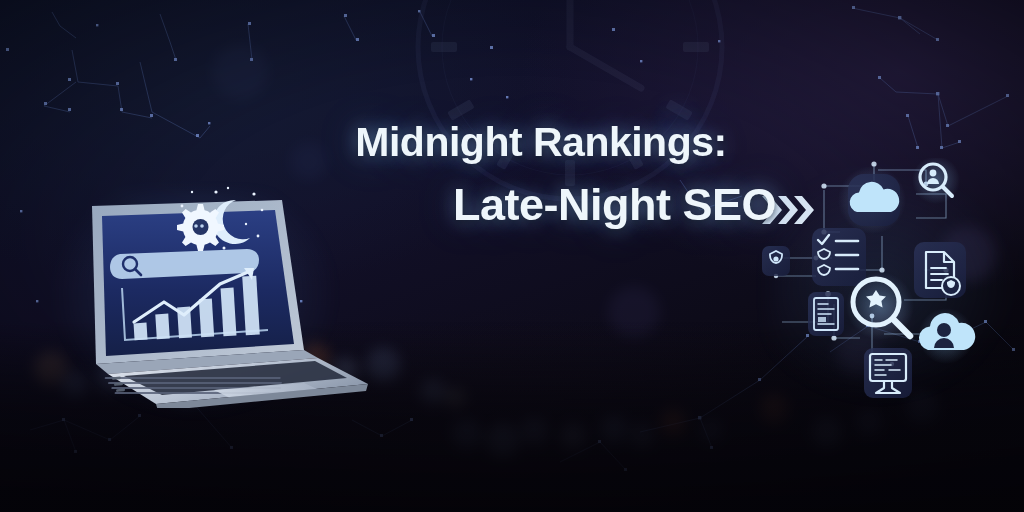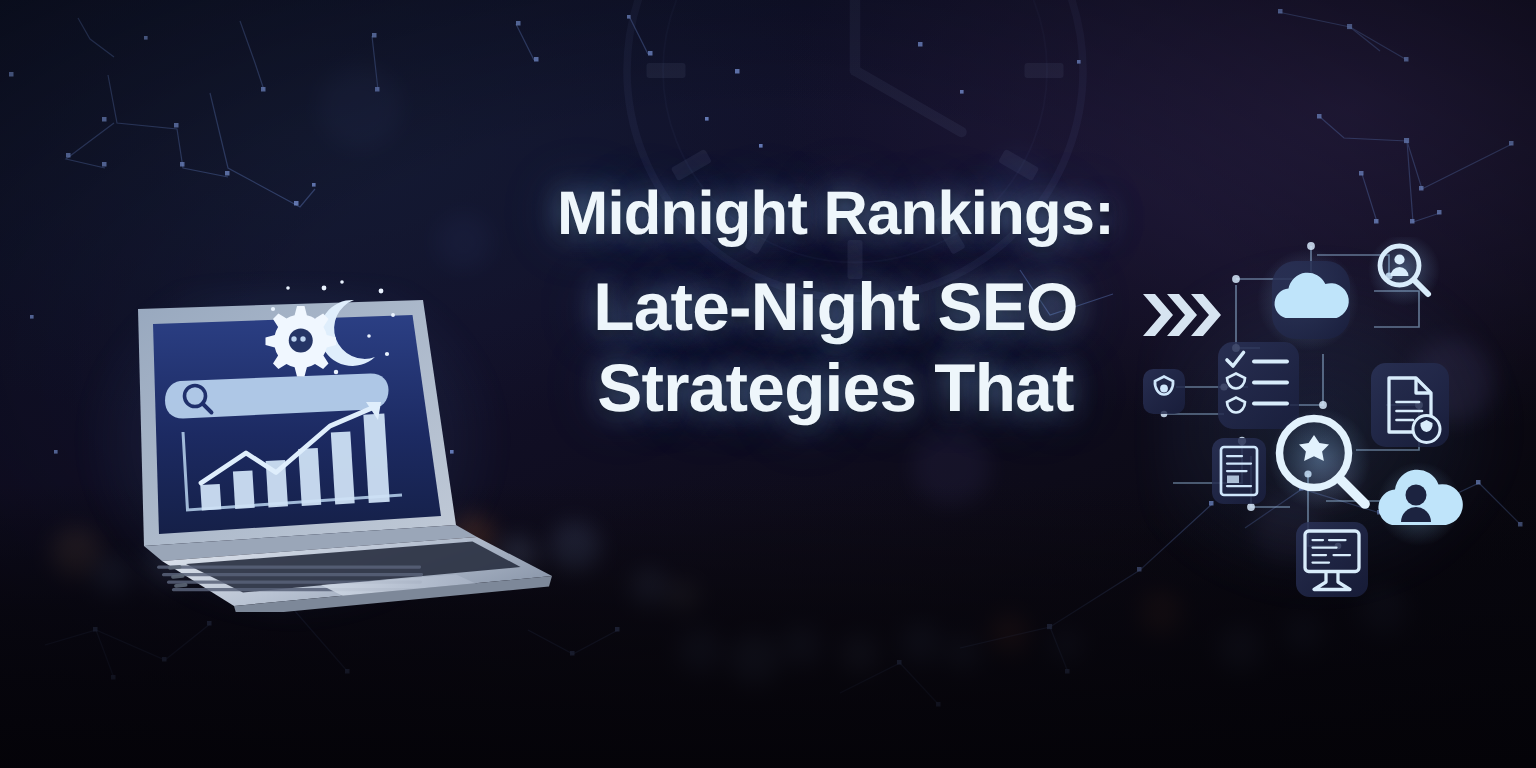--- a/index.html
+++ b/index.html
@@ -34,33 +34,33 @@
   .bokeh{position:absolute;border-radius:50%;filter:blur(7px);pointer-events:none;}
 
   
   .constell{position:absolute;inset:0;}
 
   
   .clock{position:absolute;left:405px;top:-118px;width:330px;height:330px;opacity:.5;}
 
   
   .headline{
-    position:absolute;left:322px;top:118px;width:470px;
+    position:absolute;left:306px;top:118px;width:470px;
     text-align:center;
     z-index:6;
   }
   .hl-line{
     color:#eef6fb;
     font-weight:700;
     letter-spacing:-0.5px;
     text-shadow:0 0 18px rgba(150,200,255,.48), 0 0 42px rgba(90,150,230,.3), 0 2px 6px rgba(0,0,0,.65);
     white-space:nowrap;
   }
   .hl-1{font-size:41px;line-height:48px;margin-bottom:12px;}
-  .hl-2{font-size:45px;line-height:54px;}
+  .hl-2{font-size:45px;line-height:54px;text-align:right;}
 
   
   .laptop{position:absolute;left:72px;top:198px;width:300px;height:210px;z-index:5;}
   .laptop-glow{
     position:absolute;left:50px;top:190px;width:290px;height:230px;
     background:radial-gradient(ellipse at 50% 45%, rgba(90,150,230,.20) 0%, rgba(90,150,230,0) 70%);
     filter:blur(6px);z-index:4;
   }
   .gearmoon{position:absolute;left:158px;top:186px;width:112px;height:82px;z-index:7;}
 
@@ -321,21 +321,20 @@
         <circle cx="88" cy="38" r="1.2"></circle>
       <circle cx="100" cy="50" r="1.4"></circle>
         <circle cx="66" cy="62" r="1.5"></circle>
       <circle cx="34" cy="6" r="1.2"></circle>
     </g>
   </svg>
 
   <div class="headline">
     <div class="hl-line hl-1">Midnight Rankings:</div>
     <div class="hl-line hl-2">Late-Night SEO</div>
-    <div class="hl-line hl-2">Strategies That</div>
   </div>
 
   <div class="net-glow"></div>
   <svg class="network" viewBox="0 0 262 250">
     <defs>
       <linearGradient id="tileg" x1="0" y1="0" x2="1" y2="1">
         <stop offset="0%" stop-color="#2b3358" stop-opacity=".85"></stop>
         <stop offset="100%" stop-color="#1a2040" stop-opacity=".8"></stop>
       </linearGradient>
       <radialGradient id="haze">

